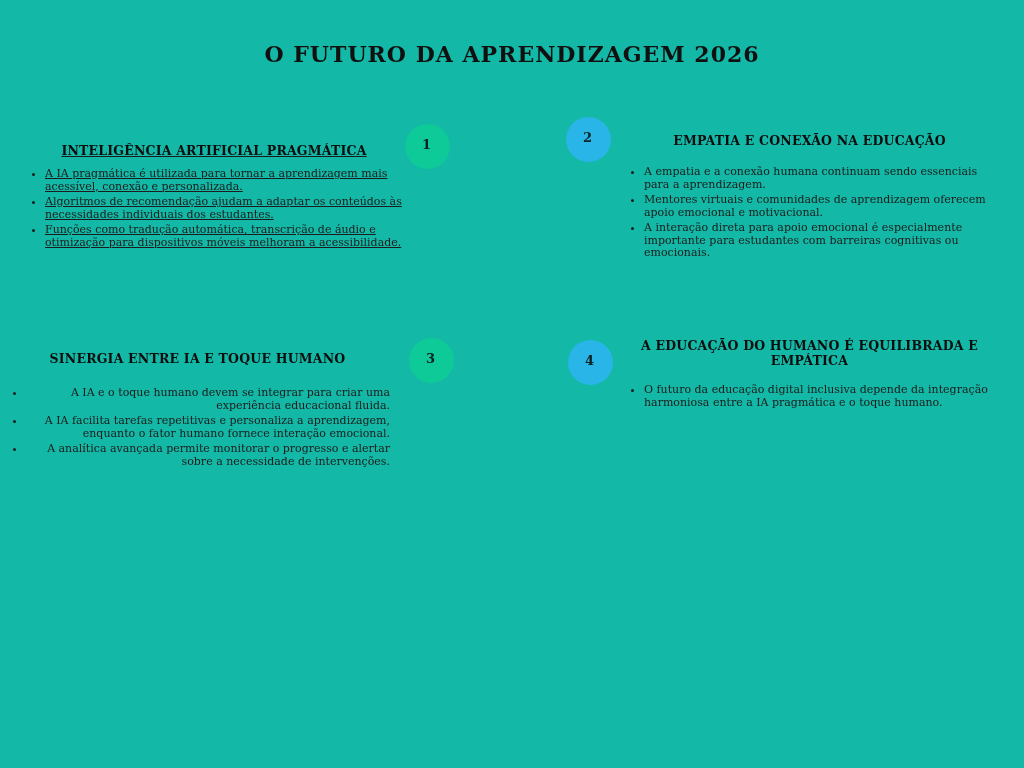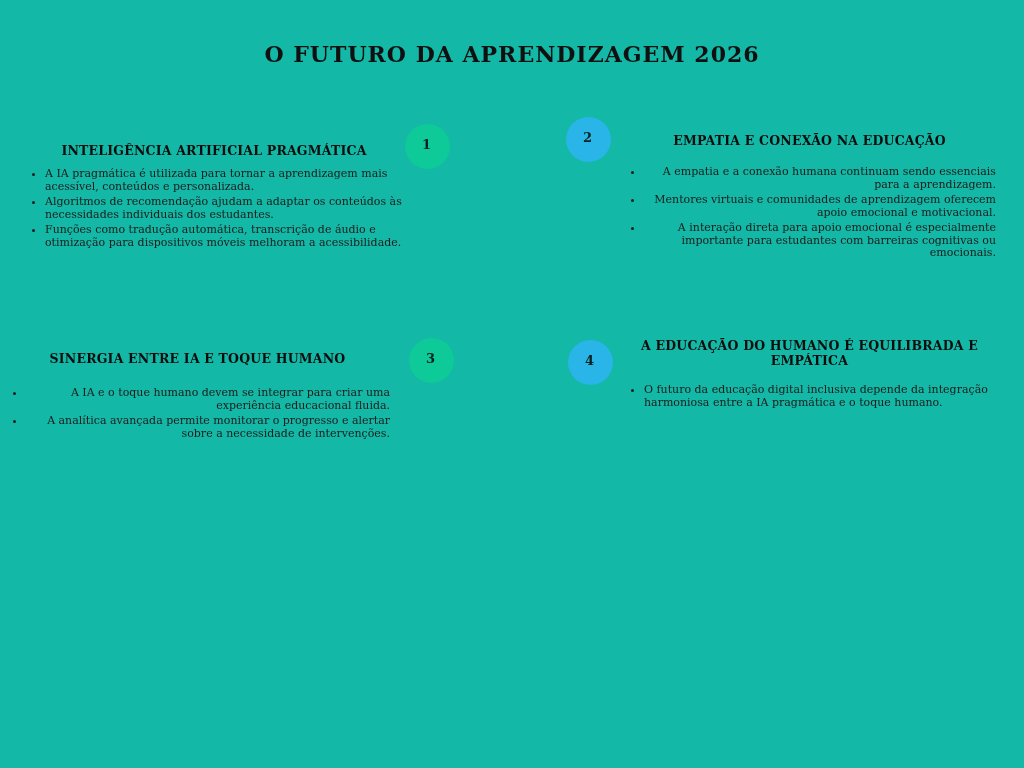--- a/index.html
+++ b/index.html
@@ -58,63 +58,64 @@
     border-radius: 50%;
     display: flex;
     align-items: center;
     justify-content: center;
     font-size: 13px;
     font-weight: bold;
     color: #08231f;
   }
   .number-badge .num { transform: translate(-1px, -2px); }
 
-  #section-1 { left: 24px;  top: 143px; width: 380px; }
+  #section-1 { left: 24px;  top: 143px; width: 380px; text-decoration: underline; }
   #section-1 .bullet-list { margin-top: 10px; }
   #section-2 { left: 623px; top: 133px; width: 373px; }
-  #section-2 .bullet-list { margin-top: 18px; text-align: right; }
+  #section-2 .bullet-list { margin-top: 18px; }
   #section-3 { left: 5px;   top: 351px; width: 385px; }
   #section-3 .bullet-list { margin-top: 21px; text-align: right; }
   #section-4 { left: 623px; top: 338px; width: 373px; }
   #section-4 .bullet-list { margin-top: 16px; }
 
   #badge-1 { left: 405px; top: 124px; }
   #badge-2 { left: 566px; top: 117px; }
   #badge-3 { left: 409px; top: 338px; }
   #badge-4 { left: 568px; top: 340px; }
 </style>
 </head>
 <body>
 
 <div class="page">
 
   <div class="page-title">O FUTURO DA APRENDIZAGEM 2026</div>
 
   <div class="section" id="section-1">
     <h2 class="section-heading">INTELIGÊNCIA ARTIFICIAL PRAGMÁTICA</h2>
     <ul class="bullet-list">
-      <li class="bullet-item">A IA pragmática é utilizada para tornar a aprendizagem mais acessível, conteúdos e personalizada.</li>
+      <li class="bullet-item">A IA pragmática é utilizada para tornar a aprendizagem mais acessível, conexão e personalizada.</li>
       <li class="bullet-item">Algoritmos de recomendação ajudam a adaptar os conteúdos às necessidades individuais dos estudantes.</li>
       <li class="bullet-item">Funções como tradução automática, transcrição de áudio e otimização para dispositivos móveis melhoram a acessibilidade.</li>
     </ul>
   </div>
 
   <div class="section" id="section-2">
     <h2 class="section-heading">EMPATIA E CONEXÃO NA EDUCAÇÃO</h2>
     <ul class="bullet-list">
       <li class="bullet-item">A empatia e a conexão humana continuam sendo essenciais para a aprendizagem.</li>
       <li class="bullet-item">Mentores virtuais e comunidades de aprendizagem oferecem apoio emocional e motivacional.</li>
       <li class="bullet-item">A interação direta para apoio emocional é especialmente importante para estudantes com barreiras cognitivas ou emocionais.</li>
     </ul>
   </div>
 
   <div class="section" id="section-3">
     <h2 class="section-heading">SINERGIA ENTRE IA E TOQUE HUMANO</h2>
     <ul class="bullet-list">
       <li class="bullet-item">A IA e o toque humano devem se integrar para criar uma experiência educacional fluida.</li>
+      <li class="bullet-item">A IA facilita tarefas repetitivas e personaliza a aprendizagem, enquanto o fator humano fornece interação emocional.</li>
       <li class="bullet-item">A analítica avançada permite monitorar o progresso e alertar sobre a necessidade de intervenções.</li>
     </ul>
   </div>
 
   <div class="section" id="section-4">
     <h2 class="section-heading">A EDUCAÇÃO DO HUMANO É EQUILIBRADA E EMPÁTICA</h2>
     <ul class="bullet-list">
       <li class="bullet-item">O futuro da educação digital inclusiva depende da integração harmoniosa entre a IA pragmática e o toque humano.</li>
     </ul>
   </div>

